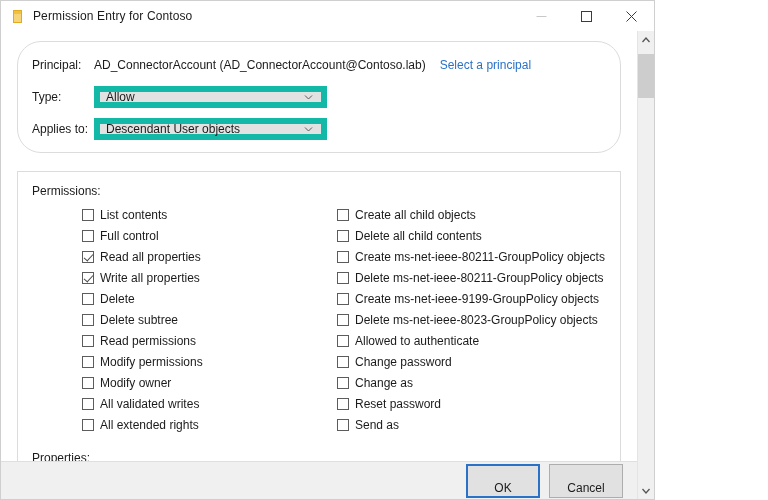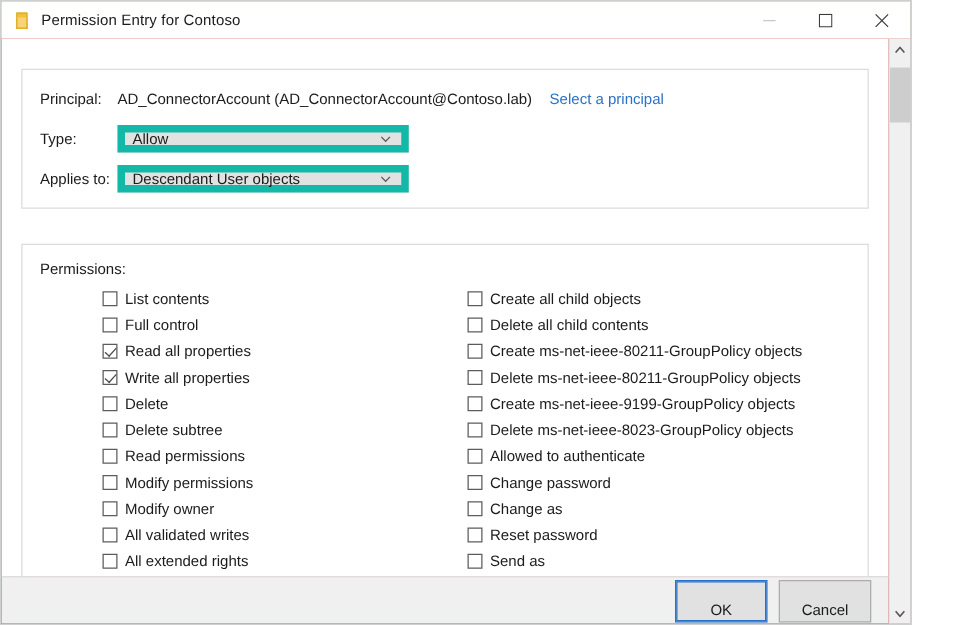--- a/index.html
+++ b/index.html
@@ -10,22 +10,22 @@
     background: #ffffff;
     font-family: "Liberation Sans", sans-serif;
     font-size: 12px;
     color: #202020;
     -webkit-font-smoothing: antialiased;
   }
 
   
   #window {
     position: relative;
-    width: 729px; height: 500px;
-    background: #b91c1c;
+    width: 655px; height: 500px;
+    background: #14b8a6;
     border: 1px solid #cfcfcf;
     display: flex;
     flex-direction: column;
   }
 
   
   .titlebar {
     height: 30px;
     flex: 0 0 30px;
     background: #ffffff;
@@ -132,22 +132,23 @@
     overflow: hidden;
     background: #ffffff;
   }
 
   
   .groupbox {
     border: 1px solid #dcdcdc;
     background: #ffffff;
   }
   .top-group {
-    margin-top: 24px;
+    margin-top: 10px;
     padding: 12px 14px 12px 14px;
+    border-radius: 24px;
   }
   .field-row {
     display: flex;
     align-items: center;
     height: 22px;
     margin-bottom: 10px;
   }
   .field-row:last-child { margin-bottom: 0; }
   .field-label {
     width: 62px;
@@ -185,21 +186,21 @@
   .combo .chev {
     position: absolute;
     right: 8px;
     top: 50%;
     transform: translateY(-50%);
     width: 9px; height: 9px;
   }
 
   
   .perm-group {
-    margin-top: 28px;
+    margin-top: 18px;
     padding: 12px 14px 14px 14px;
     min-height: 300px;
   }
   .section-label {
     font-size: 12px;
     color: #1b1b1b;
     margin-bottom: 8px;
   }
   .cols {
     display: flex;
@@ -434,20 +435,21 @@
                   <div class="cb"></div>
                   <span class="cb-label">Reset password</span>
                 </div>
                 <div class="cb-row">
                   <div class="cb"></div>
                   <span class="cb-label">Send as</span>
                 </div>
               </div>
           </div>
 
+          <div class="section-label props-label">Properties:</div>
 
         </div>
 
       </div>
 
       <div class="footer">
         <button class="btn primary">OK</button>
         <button class="btn">Cancel</button>
       </div>
 

